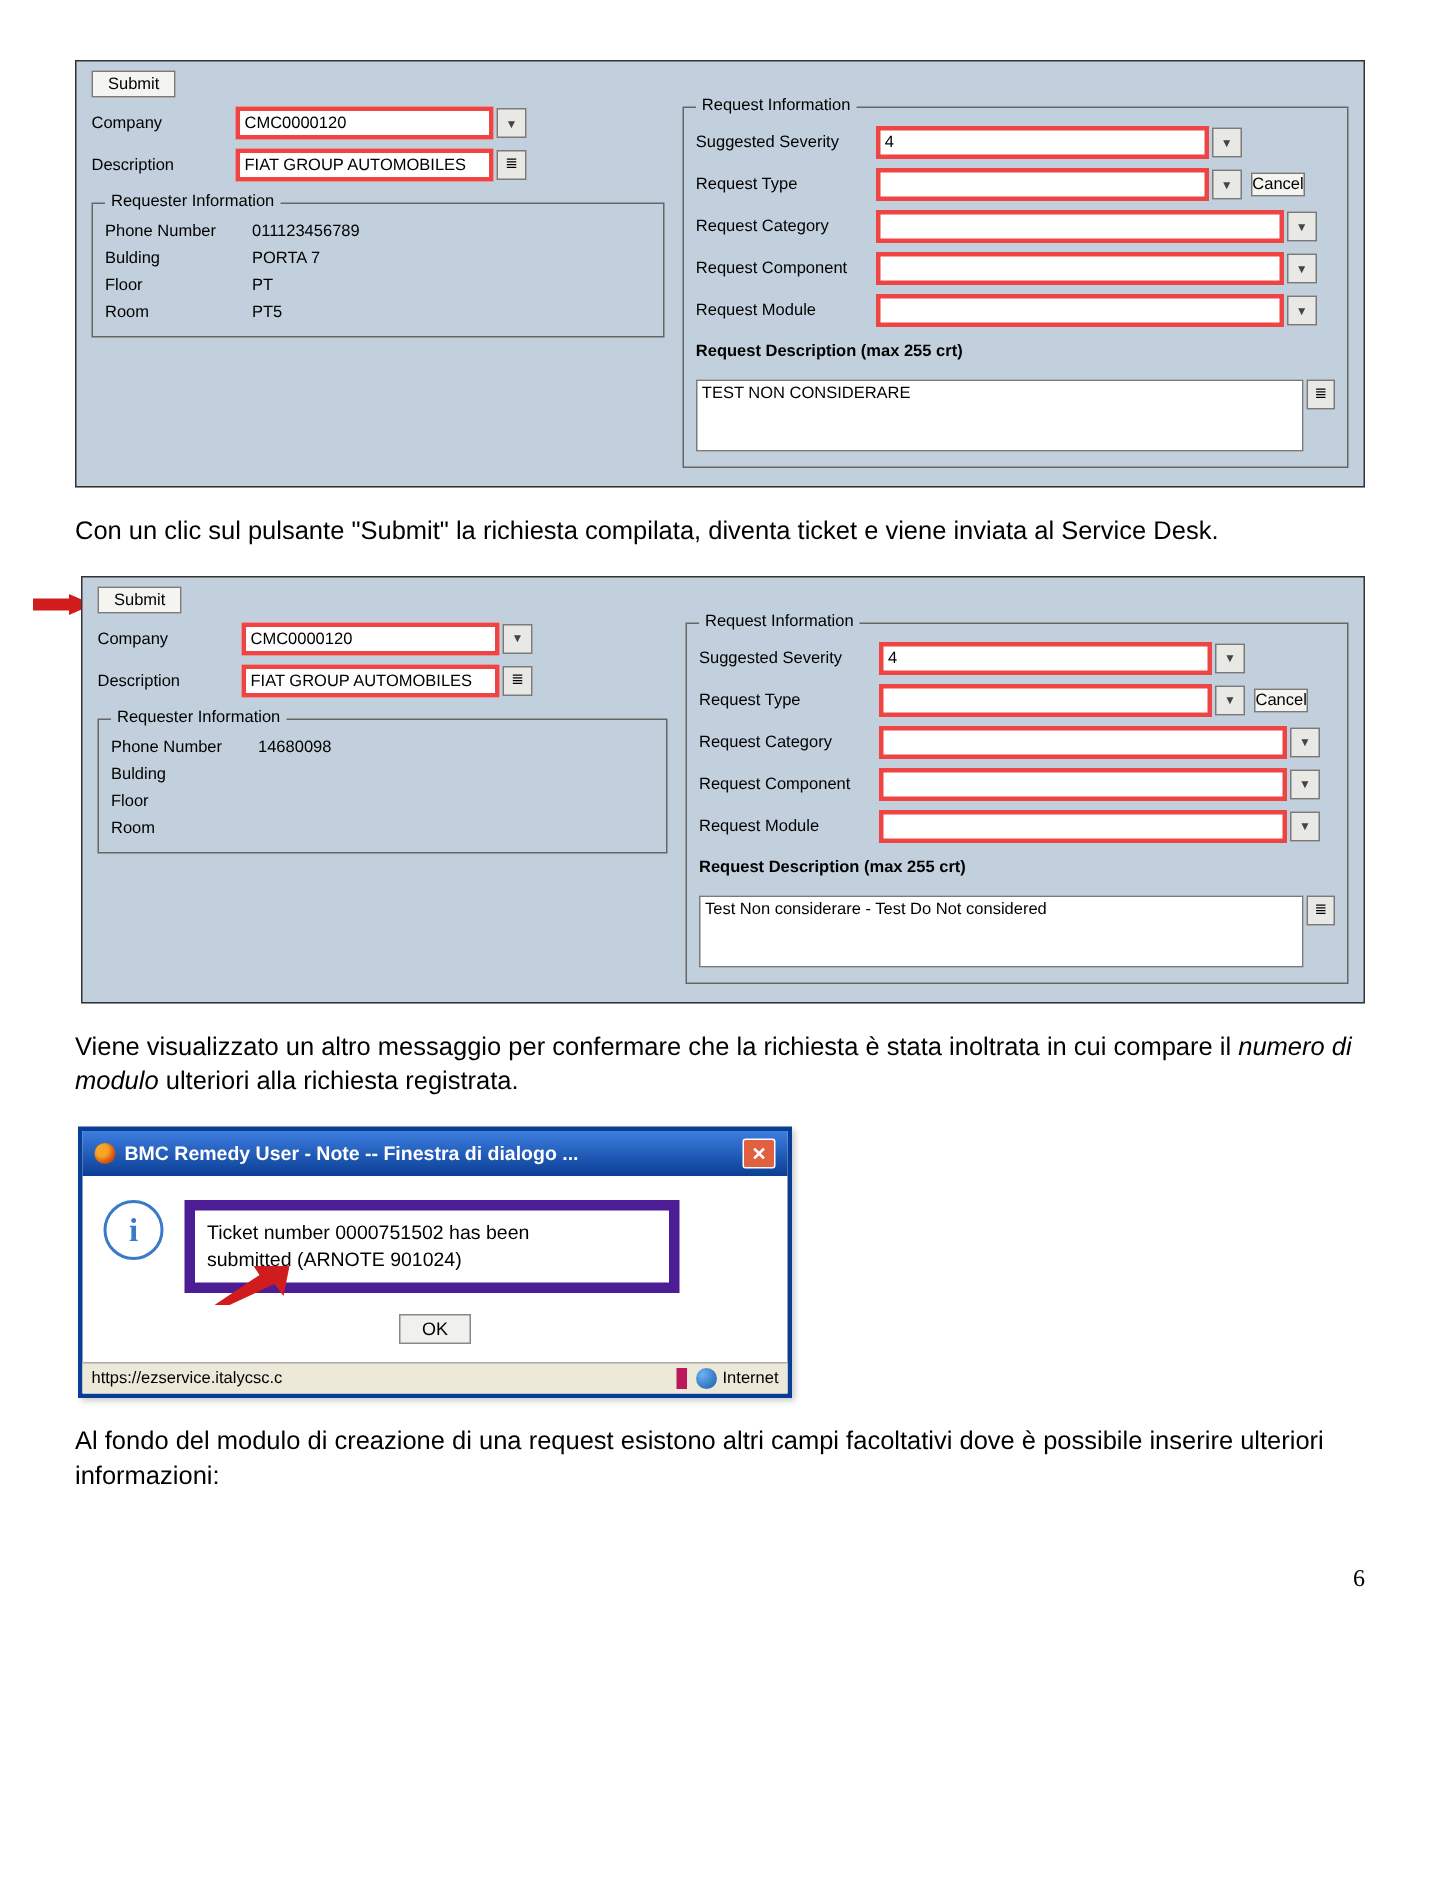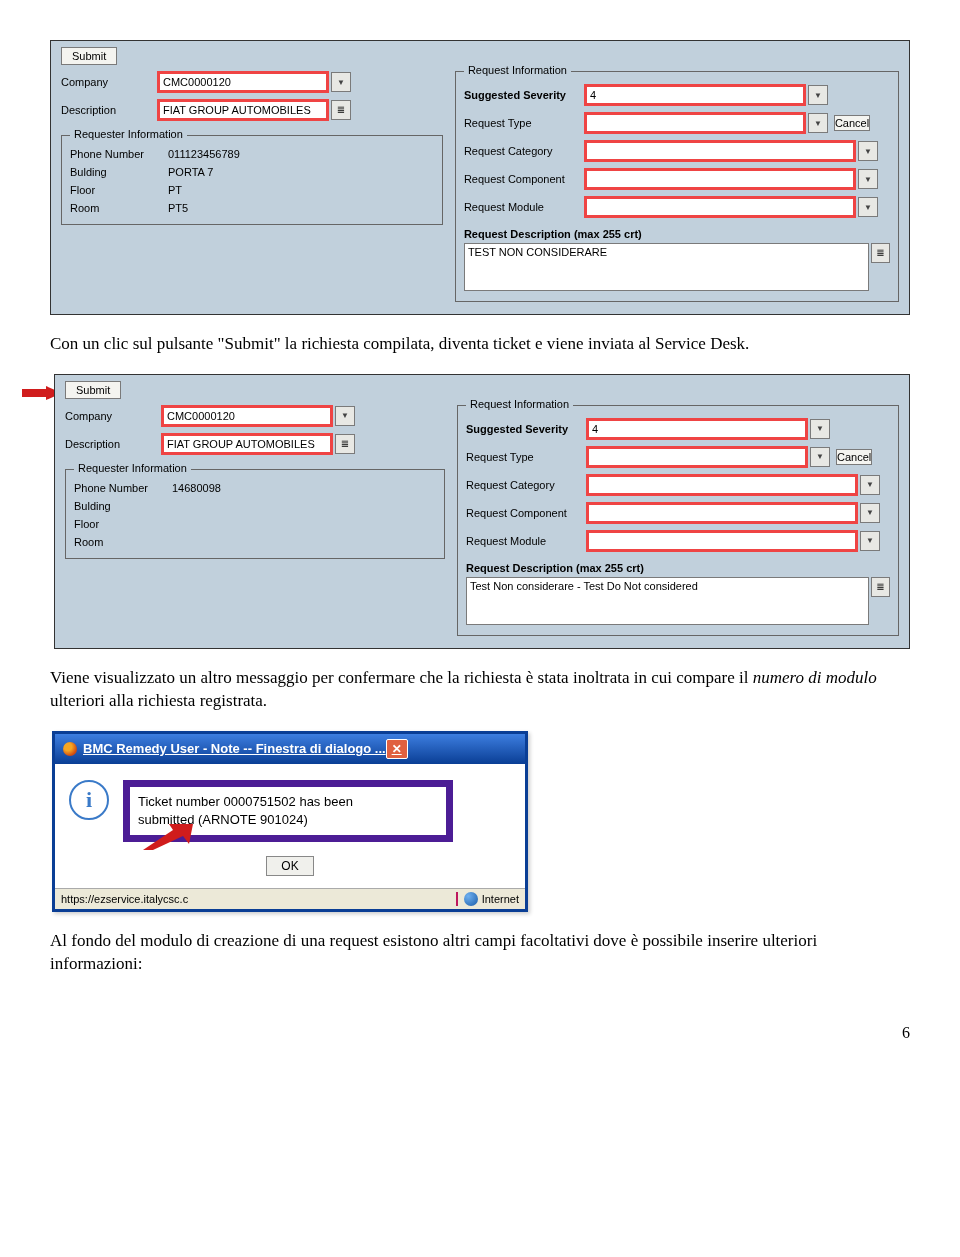--- a/index.html
+++ b/index.html
@@ -109,43 +109,43 @@
     top: -8px;
     left: 8px;
     background: #c1d0dc;
     padding: 0 4px;
     font-size: 11px;
   }
   .static-value {
     font-size: 11px;
     padding-left: 2px;
   }
-  .bold { font-weight: bold; }
+  .bold { font-weight: normal; }
   .desc-label {
     font-weight: bold;
     font-size: 11px;
     margin-top: 10px;
   }
   .desc-wrap {
     display: flex;
     align-items: flex-start;
-    margin-top: 3px;
+    margin-top: 13px;
   }
   .desc-box {
     background: #fff;
     border: 1px solid #7a7a7a;
     width: 420px;
     height: 42px;
     padding: 2px 3px;
     font-size: 11px;
     font-family: Arial, sans-serif;
     resize: none;
   }
   .para {
-    font-family: Liberation Serif, serif;
+    font-family: Liberation Sans, sans-serif;
     font-size: 17px;
     margin: 18px 0;
     line-height: 1.35;
   }
   .italic { font-style: italic; }
   .arrow-pointer {
     position: absolute;
     left: -32px;
     top: 12px;
     width: 40px;
@@ -166,22 +166,21 @@
     box-shadow: 2px 2px 4px rgba(0,0,0,0.2);
   }
   .dialog-title {
     background: linear-gradient(to bottom, #3d7ee0, #0a3e95);
     color: #fff;
     font-size: 13px;
     font-weight: bold;
     padding: 5px 8px;
     display: flex;
     align-items: center;
-    justify-content: flex-start;
-    text-decoration: underline;
+    justify-content: space-between;
   }
   .dialog-title-left {
     display: flex;
     align-items: center;
     gap: 6px;
   }
   .dialog-close {
     width: 20px;
     height: 18px;
     background: #e06040;
@@ -266,21 +265,21 @@
     font-size: 16px;
     margin-top: 48px;
   }
   .status-url {
     flex: 1;
   }
   .status-zone {
     display: flex;
     align-items: center;
     gap: 4px;
-    border-left: 2px solid #be185d;
+    border-left: 7px solid #be185d;
     padding-left: 6px;
   }
   .firefox-mini {
     width: 14px;
     height: 14px;
     background: radial-gradient(circle at 35% 35%, #f6a623 30%, #d04a10 70%);
     border-radius: 50%;
     display: inline-block;
   }
 </style>

